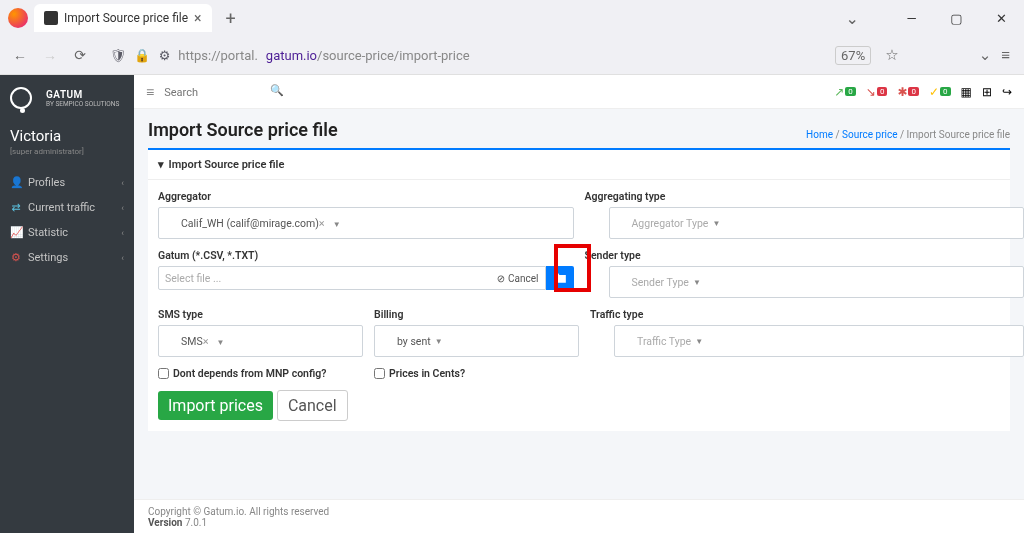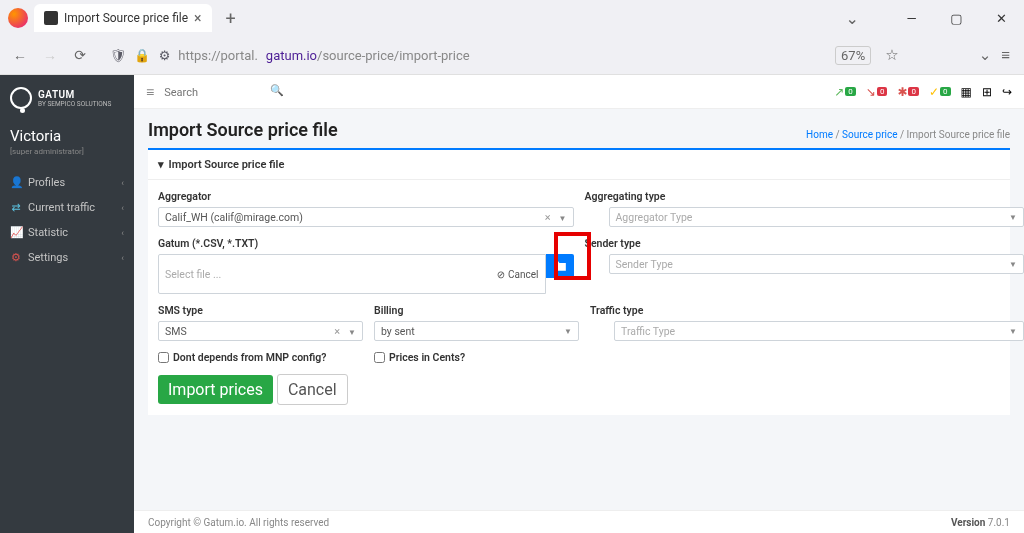--- a/index.html
+++ b/index.html
@@ -21,21 +21,21 @@
 .nav-btn.disabled { color: #ccc; }
 .url-wrap { flex: 1; display: flex; align-items: center; gap: 8px; color: #5b5b66; font-size: 13px; padding-left: 10px; }
 .url-wrap .url-text { color: #888; }
 .url-wrap .domain { color: #4c1d95; margin-left: 8px; }
 .zoom-badge { font-size: 13px; border: 1px solid #ccc; border-radius: 3px; padding: 1px 5px; color: #666; margin-right: 4px;}
 .right-tools { display: flex; align-items: center; gap: 10px; color: #666; font-size: 15px; padding-right: 4px; }
 
 
 .app { display: flex; height: calc(533px - 74px); }
 .sidebar { width: 134px; background: #343a40; color: #c4c4c4; flex-shrink:0; padding-top: 8px; font-size: 11px; }
-.logo-row { display: flex; align-items: center; gap: 6px; padding: 4px 10px 8px; }
+.logo-row { display: flex; align-items: center; gap: 14px; padding: 4px 10px 8px; }
 .logo-g { width: 22px; height: 22px; border: 2.5px solid #fff; border-radius: 50%; position: relative; }
 .logo-g::after { content:""; position:absolute; bottom:-6px; left:8px; width:5px; height:5px; background:#fff; border-radius:50%; }
 .logo-text .l1 { color:#fff; font-weight:600; font-size:10px; letter-spacing:0.5px; }
 .logo-text .l2 { color:#bbb; font-size:6.5px; }
 .user-name { color:#fff; font-size:15px; padding: 10px 10px 2px; }
 .user-role { color:#888; font-size:8px; padding: 0 10px 14px; }
 .nav-item { display:flex; align-items:center; justify-content:space-between; padding: 6px 10px; font-size:11px; cursor:pointer; }
 .nav-item .left { display:flex; align-items:center; gap:6px; }
 .nav-item .chev { color:#888; font-size:9px; }
 .ni-icon { width:12px; display:inline-block; text-align:center; }
@@ -55,37 +55,37 @@
 .page-header h1 { font-size:18px; font-weight:600; color:#222; }
 .breadcrumbs { font-size:10px; color:#888; }
 .breadcrumbs a { color:#007bff; text-decoration:none; }
 
 .card { margin: 0 14px 12px; background:#fff; border-top:2px solid #007bff; }
 .card-header { padding:8px 10px; font-size:11px; font-weight:600; color:#333; display:flex; align-items:center; gap:5px; border-bottom:1px solid #eee;}
 .card-body { padding: 10px; }
 .form-row { display:flex; gap: 11px; margin-bottom:10px; }
 .form-col { flex:1; }
 .form-label { font-size:10.5px; font-weight:600; color:#333; display:block; margin-bottom:4px; }
-.form-control { width:100%; height:20px; border:1px solid #ced4da; border-radius:2px; font-size:10.5px; padding:0 6px; color:#555; background:#fff; display:flex; align-items:center; justify-content:space-between; }
+.form-control { width:100%; height:32px; border:1px solid #ced4da; border-radius:2px; font-size:10.5px; padding:0 22px; color:#555; background:#fff; display:flex; align-items:center; }
 .form-control.muted { color:#aaa;margin-left:24px; }
 .form-control .clear-x { color:#999; font-size:11px; margin-right:4px; cursor:pointer; }
 .form-control .dd { color:#888; font-size:8px; margin-left:4px; }
 .file-row { display:flex; gap:0; }
-.file-input { flex:1; height:40px; border:1px solid #ced4da; border-radius:2px 0 0 2px; font-size:10.5px; padding:0 6px; color:#aaa; display:flex; align-items:center; }
+.file-input { flex:1; height:24px; border:1px solid #ced4da; border-radius:2px 0 0 2px; font-size:10.5px; padding:0 6px; color:#aaa; display:flex; align-items:center; }
 .file-input .cancel-right { margin-left:auto; color:#555; font-size:10px; display:flex; align-items:center; gap:3px; }
 .file-btn { width:28px; height:24px; background:#007bff; display:flex; align-items:center; justify-content:center; border-radius:0 2px 2px 0; cursor:pointer; }
 .file-btn svg { fill:#fff; }
 .red-box { position:absolute; border:4px solid #e60000; pointer-events:none; }
 .checkbox-row { display:flex; align-items:center; gap:4px; font-size:10.5px; color:#333; font-weight:600; }
 .checkbox-row input { width:11px; height:11px; }
 .btn { display:inline-block; padding:5px 10px; font-size:16px; border-radius:3px; border:none; cursor:pointer; }
 .btn-success { background:#28a745; color:#fff; }
 .btn-default { background:#fff; color:#555; border:1px solid #ccc; }
 
-.footer { margin-top:auto; background:#fff; border-top:1px solid #eee; padding:6px 14px; display:flex; justify-content:space-between; font-size:10px; color:#888; }
+.footer { margin-top:auto; background:#fff; border-top:1px solid #eee; padding:6px 14px; display:flex; justify-content:space-between; font-size:10px; color:#888;flex-direction:column; }
 .footer b { color:#555; }
 </style>
 </head>
 <body>
 
 <div class="browser-chrome">
   <div class="tab-bar">
     <div class="ff-icon"></div>
     <div class="tab">
       <div class="tab-icon"></div>

